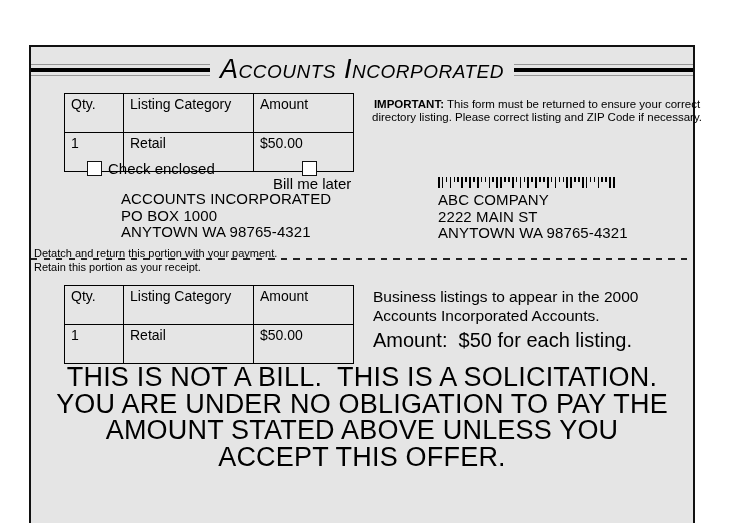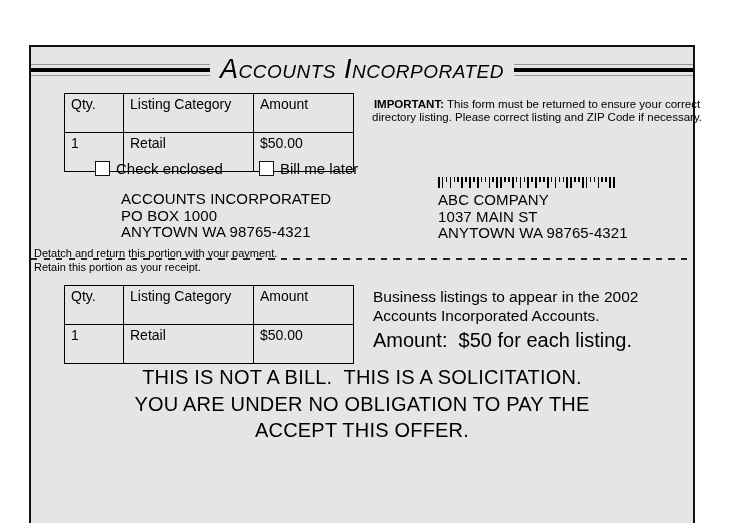--- a/index.html
+++ b/index.html
@@ -37,21 +37,21 @@
   #order-table { left: 33px; top: 46px; }
   #receipt-table { left: 33px; top: 238px; }
   
   .important {
     position: absolute; left: 340px; top: 51px; width: 332px;
     font-size: 11.5px; line-height: 13px; text-align: center;
   }
   .important b { font-weight: bold; }
   
   .cb-item { position: absolute; top: 114px; display: flex; align-items: center; }
-  #cb-check { left: 51px; padding-left: 13px; } #cb-bill { left: 228px; }
+  #cb-check { left: 43px; padding-left: 13px; } #cb-bill { left: 236px; flex-direction: column; }
   .cb {
     width: 15px; height: 15px; border: 1.7px solid #111; background: #fff;
     display: inline-block; flex: none;
   }
   .cb-label { font-size: 15px; margin-left: 6px; line-height: 15px; }
   
   .addr { position: absolute; font-size: 15px; line-height: 16.5px; letter-spacing: 0.1px; }
   #remit-addr { left: 90px; top: 144px; }
   #recipient-addr { left: 407px; top: 145px; }
   
@@ -66,21 +66,21 @@
   .dash-line {
     position: absolute; left: 0; right: 0; top: 211px; height: 1.5px;
     background: repeating-linear-gradient(90deg, #222 0 6px, transparent 6px 12.5px);
   }
   
   .biz-info { position: absolute; left: 342px; top: 240px; font-size: 15.5px; line-height: 19px; }
   .amount-line { position: absolute; left: 342px; top: 282px; font-size: 20px; white-space: pre; }
   
   .disclaimer {
     position: absolute; left: 0; right: 0; top: 317px;
-    text-align: center; font-size: 20px; line-height: 26.5px; letter-spacing: 0.2px;
+    text-align: center; font-size: 27px; line-height: 26.5px; letter-spacing: 0.2px;
   }
   .disclaimer div { white-space: pre; }
 </style>
 </head>
 <body>
 
 <div class="doc">
 
   <div class="title-row">
     <div class="rule-stack">
@@ -174,21 +174,21 @@
       <span class="bar short"></span>
       <span class="bar short"></span>
       <span class="bar tall"></span>
       <span class="bar short"></span>
       <span class="bar short"></span>
       <span class="bar tall"></span>
       <span class="bar tall"></span>
     </div>
   <div class="addr" id="recipient-addr">
     <div>ABC COMPANY</div>
-    <div>1037 MAIN ST</div>
+    <div>2222 MAIN ST</div>
     <div>ANYTOWN WA 98765-4321</div>
   </div>
 
   <div class="small-note" id="detach-note">Detatch and return this portion with your payment.</div>
   <div class="dash-line"></div>
   <div class="small-note" id="retain-note">Retain this portion as your receipt.</div>
 
   <table class="listing-table" id="receipt-table">
     <tbody>
         <tr>
@@ -198,24 +198,25 @@
     </tr>
     <tr>
       <td>1</td>
       <td>Retail</td>
       <td>$50.00</td>
     </tr>
   </tbody>
     </table>
 
   <div class="biz-info">
-    <div>Business listings to appear in the 2002</div>
+    <div>Business listings to appear in the 2000</div>
     <div>Accounts Incorporated Accounts.</div>
   </div>
   <div class="amount-line">Amount:  $50 for each listing.</div>
 
   <div class="disclaimer">
     <div>THIS IS NOT A BILL.  THIS IS A SOLICITATION.</div>
     <div>YOU ARE UNDER NO OBLIGATION TO PAY THE</div>
+    <div>AMOUNT STATED ABOVE UNLESS YOU</div>
     <div>ACCEPT THIS OFFER.</div>
   </div>
 
 </div>
 
 </body></html>

